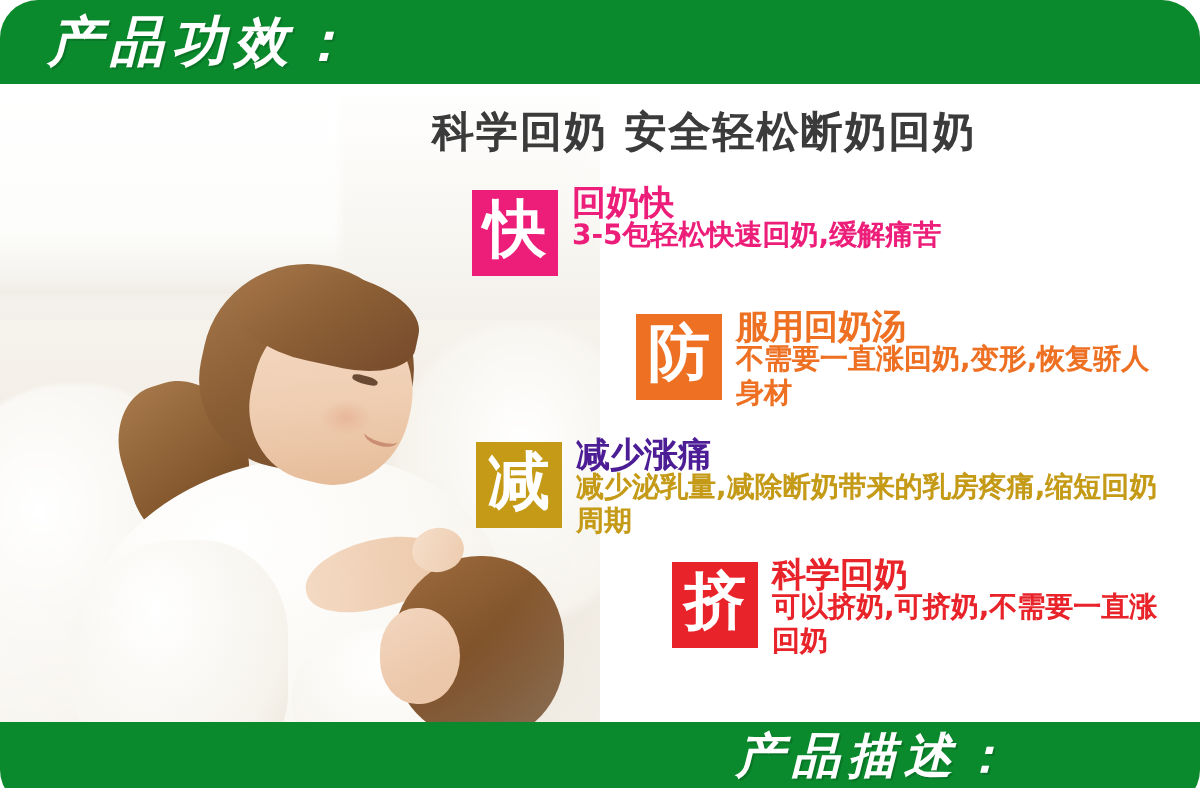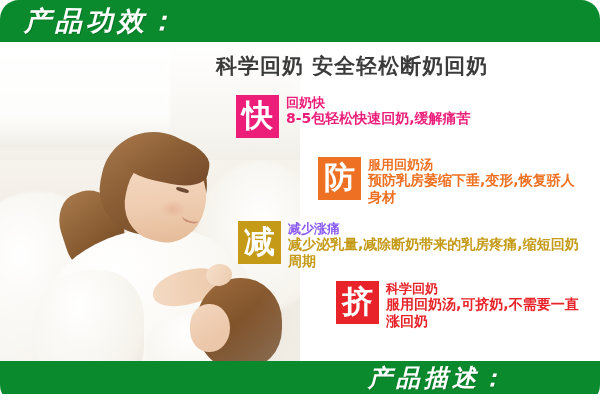--- a/index.html
+++ b/index.html
@@ -172,21 +172,21 @@
     flex:0 0 auto;
     width:43px;height:43px;
     display:flex;align-items:center;justify-content:center;
     color:#ffffff;font-weight:bold;font-size:31px;line-height:1;
     font-family:"DejaVu Sans","Liberation Sans",sans-serif;
     box-sizing:border-box;
     padding-bottom:2px;
   }
   .ftext{margin-left:7px;}
   .ftitle{
-    font-size:13px;font-weight:bold;line-height:15px;
+    font-size:17px;font-weight:bold;line-height:15px;
     white-space:nowrap;
     font-family:"DejaVu Sans","Liberation Sans",sans-serif;
   }
   .fdesc{
     font-size:14px;font-weight:bold;line-height:17px;
     font-family:"DejaVu Sans","Liberation Sans",sans-serif;
   }
 
   
   #feat-0{left:236px;top:95px;}
@@ -229,45 +229,45 @@
     <div class="ph-hand"></div>
     <div class="ph-vignette"></div>
   </div>
 
   <div class="headline">科学回奶  安全轻松断奶回奶</div>
 
   <div class="feature" id="feat-0">
     <div class="badge" style="background:#ed1e79">快</div>
     <div class="ftext">
       <div class="ftitle" style="color:#ed1e79">回奶快</div>
-      <div class="fdesc" style="color:#ed1e79">8-5包轻松快速回奶,缓解痛苦</div>
+      <div class="fdesc" style="color:#ed1e79">3-5包轻松快速回奶,缓解痛苦</div>
     </div>
   </div>
 
   <div class="feature" id="feat-1">
     <div class="badge" style="background:#ee7023">防</div>
     <div class="ftext">
       <div class="ftitle" style="color:#ee7023">服用回奶汤</div>
-      <div class="fdesc" style="color:#ee7023">预防乳房萎缩下垂,变形,恢复骄人身材</div>
+      <div class="fdesc" style="color:#ee7023">不需要一直涨回奶,变形,恢复骄人身材</div>
     </div>
   </div>
 
   <div class="feature" id="feat-2">
     <div class="badge" style="background:#c49a16">减</div>
     <div class="ftext">
-      <div class="ftitle" style="color:#8b5cf6">减少涨痛</div>
+      <div class="ftitle" style="color:#4c1d95">减少涨痛</div>
       <div class="fdesc" style="color:#c49a16">减少泌乳量,减除断奶带来的乳房疼痛,缩短回奶周期</div>
     </div>
   </div>
 
   <div class="feature" id="feat-3">
     <div class="badge" style="background:#e8242a">挤</div>
     <div class="ftext">
       <div class="ftitle" style="color:#e8242a">科学回奶</div>
-      <div class="fdesc" style="color:#e8242a">服用回奶汤,可挤奶,不需要一直涨回奶</div>
+      <div class="fdesc" style="color:#e8242a">可以挤奶,可挤奶,不需要一直涨回奶</div>
     </div>
   </div>
 
   <div class="banner banner-bottom">
     <div class="banner-text">产品描述：</div>
   </div>
 
 </div>
 
 </body></html>

